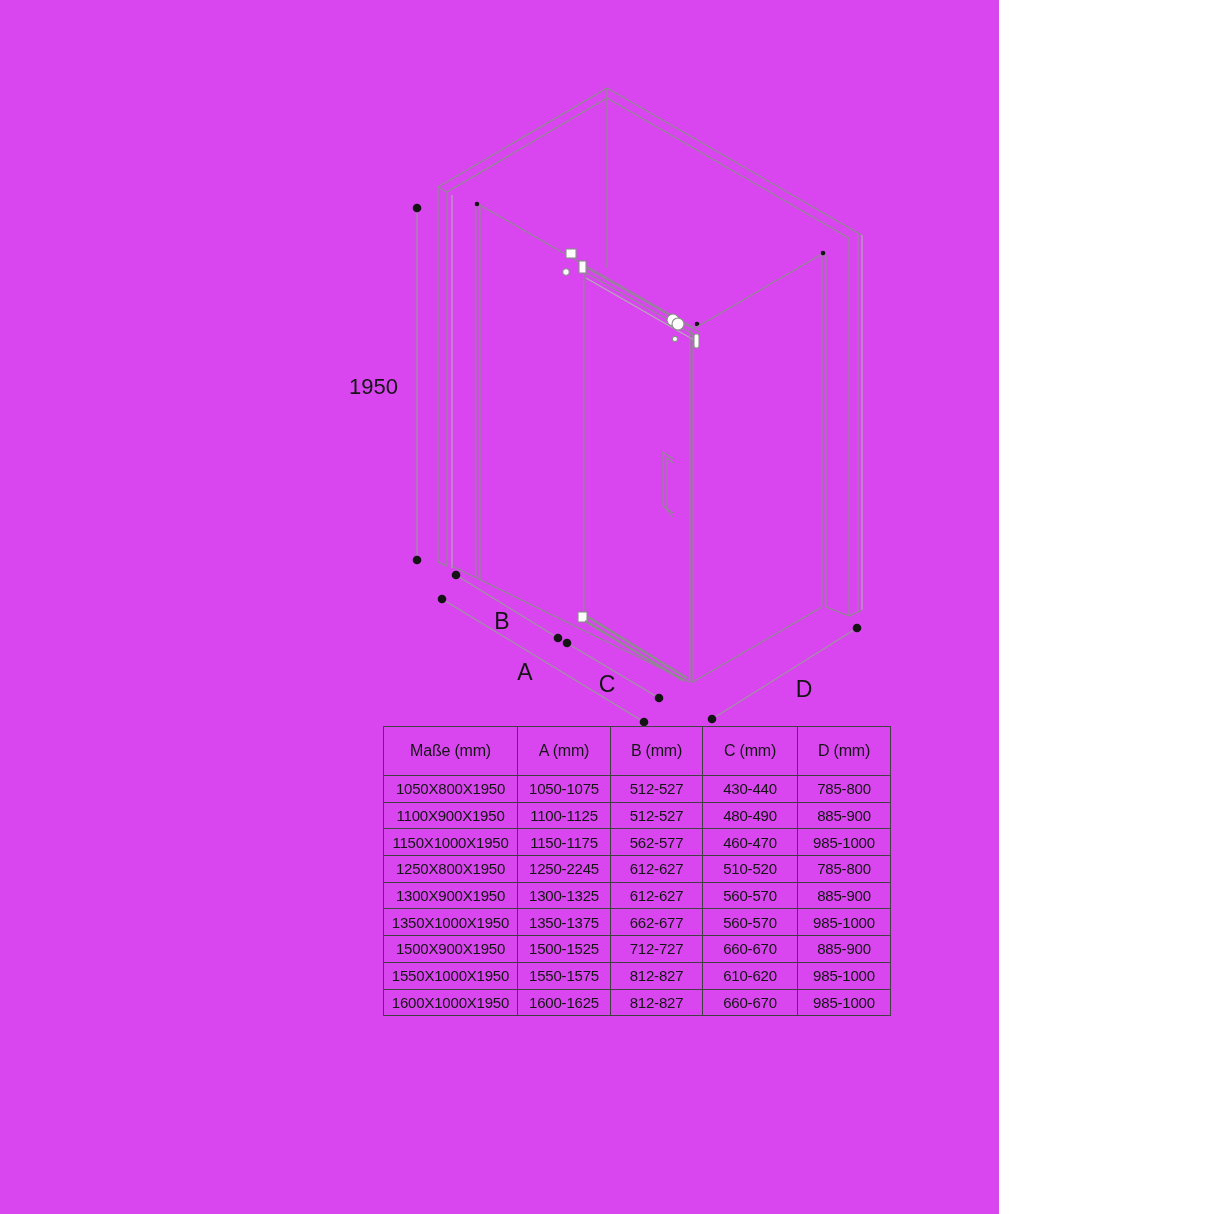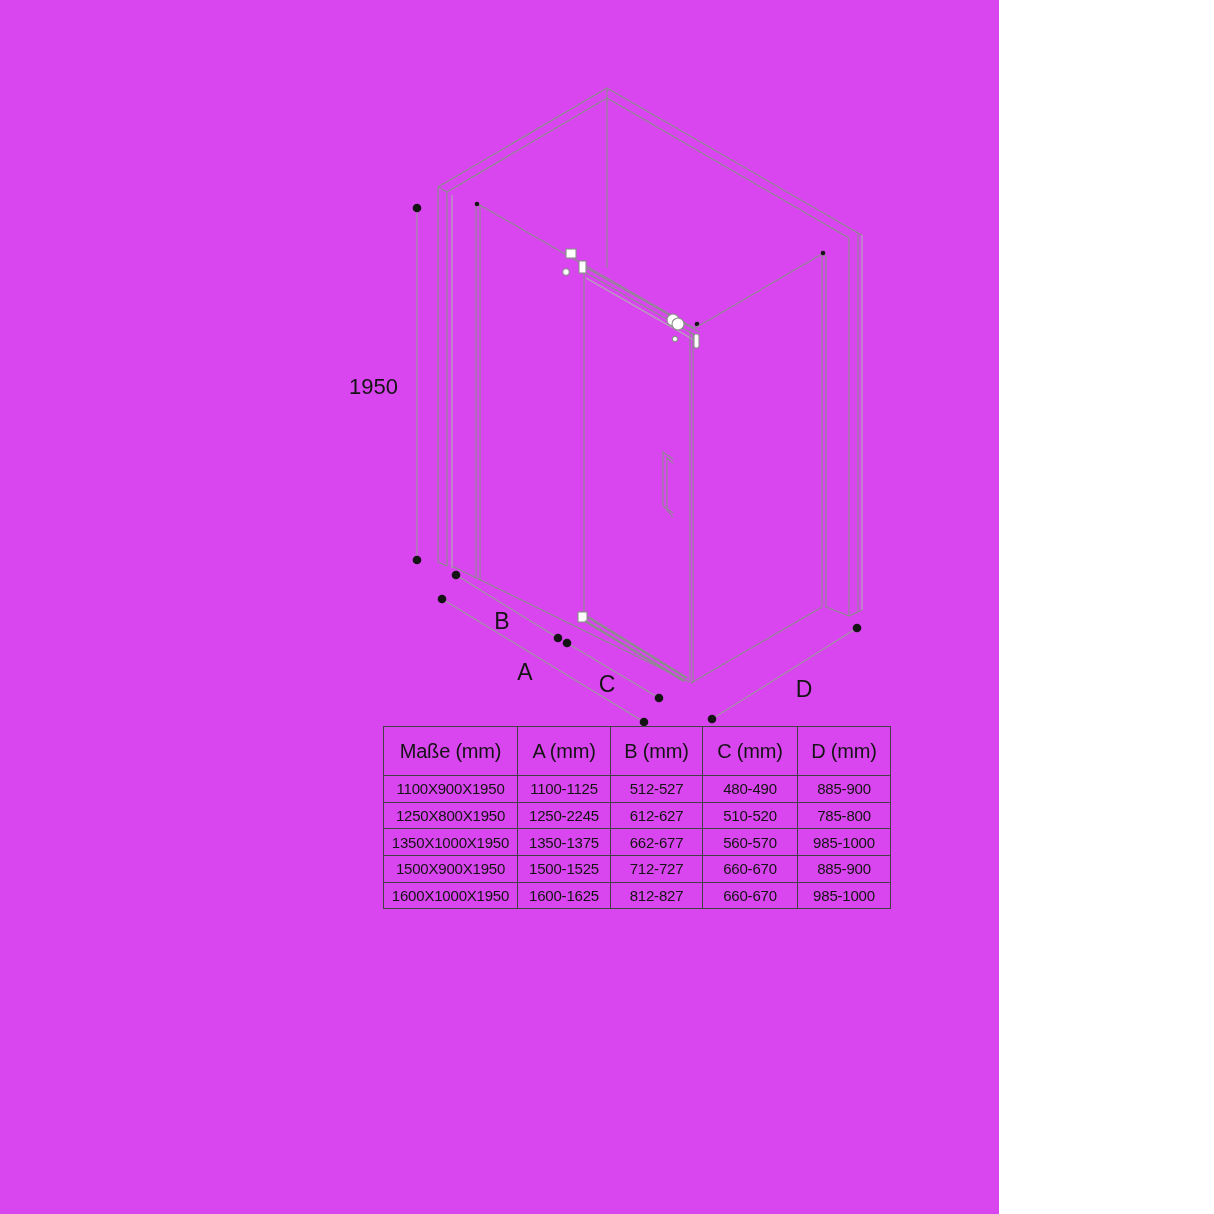--- a/index.html
+++ b/index.html
@@ -39,21 +39,21 @@
     table-layout:fixed;
     color:var(--ink);
     letter-spacing:-0.2px;
   }
   .spec-table td,.spec-table th{
     border:1px solid var(--border);
     text-align:center;vertical-align:middle;
     padding:0;overflow:hidden;white-space:nowrap;
     font-weight:normal;
   }
-  .spec-table thead th{height:48px;font-size:20px;}
+  .spec-table thead th{height:48px;font-size:16px;}
   .spec-table tbody td{height:25.7px;font-size:15px;}
   .col-m{width:134px;}
   .col-a{width:93px;}
   .col-b{width:92px;}
   .col-c{width:95px;}
   .col-d{width:93px;}
 </style>
 </head>
 <body>
 
@@ -181,48 +181,76 @@
       <tr>
         <th>Maße (mm)</th>
         <th>A (mm)</th>
         <th>B (mm)</th>
         <th>C (mm)</th>
         <th>D (mm)</th>
       </tr>
     </thead>
     <tbody>
       <tr>
+        <td>1050X800X1950</td>
+        <td>1050-1075</td>
+        <td>512-527</td>
+        <td>430-440</td>
+        <td>785-800</td>
+      </tr>
+      <tr>
         <td>1100X900X1950</td>
         <td>1100-1125</td>
         <td>512-527</td>
         <td>480-490</td>
         <td>885-900</td>
       </tr>
       <tr>
+        <td>1150X1000X1950</td>
+        <td>1150-1175</td>
+        <td>562-577</td>
+        <td>460-470</td>
+        <td>985-1000</td>
+      </tr>
+      <tr>
         <td>1250X800X1950</td>
         <td>1250-2245</td>
         <td>612-627</td>
         <td>510-520</td>
         <td>785-800</td>
       </tr>
       <tr>
+        <td>1300X900X1950</td>
+        <td>1300-1325</td>
+        <td>612-627</td>
+        <td>560-570</td>
+        <td>885-900</td>
+      </tr>
+      <tr>
         <td>1350X1000X1950</td>
         <td>1350-1375</td>
         <td>662-677</td>
         <td>560-570</td>
         <td>985-1000</td>
       </tr>
       <tr>
         <td>1500X900X1950</td>
         <td>1500-1525</td>
         <td>712-727</td>
         <td>660-670</td>
         <td>885-900</td>
       </tr>
       <tr>
+        <td>1550X1000X1950</td>
+        <td>1550-1575</td>
+        <td>812-827</td>
+        <td>610-620</td>
+        <td>985-1000</td>
+      </tr>
+      <tr>
         <td>1600X1000X1950</td>
         <td>1600-1625</td>
         <td>812-827</td>
         <td>660-670</td>
         <td>985-1000</td>
       </tr>
     </tbody>
   </table>
 
 </div>

